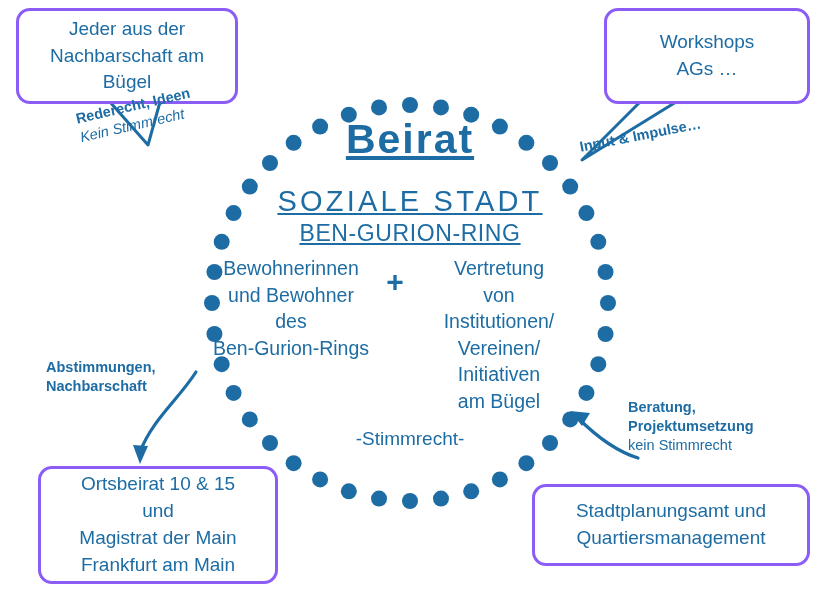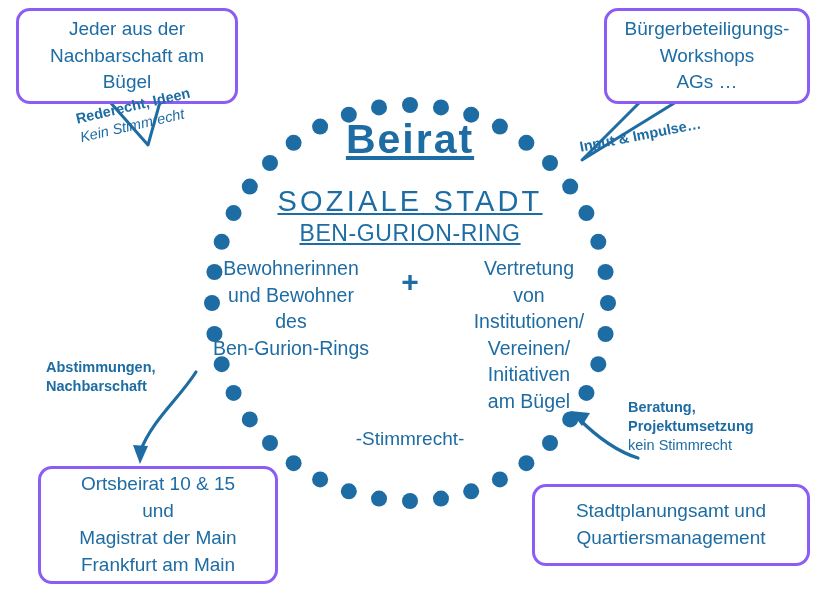--- a/index.html
+++ b/index.html
@@ -79,21 +79,21 @@
   }
 
   .columns {
     position: absolute;
     left: 205px;
     top: 255px;
     width: 410px;
     display: flex;
     flex-direction: row;
     align-items: flex-start;
-    justify-content: space-between;
+    justify-content: flex-start;
     z-index: 4;
     pointer-events: none;
   }
   .col {
     font-size: 19.5px;
     line-height: 1.36;
     text-align: center;
     width: 172px;
   }
   .col .line { display: block; }
@@ -230,21 +230,20 @@
 
   <div class="stimmrecht">-Stimmrecht-</div>
 
   <div class="box" id="box-neighbourhood">
     <span class="line">Jeder aus der</span>
     <span class="line">Nachbarschaft am</span>
     <span class="line">Bügel</span>
   </div>
 
   <div class="box" id="box-workshops">
-    <span class="line">Bürgerbeteiligungs-</span>
     <span class="line">Workshops</span>
     <span class="line">AGs …</span>
   </div>
 
   <div class="box" id="box-ortsbeirat">
     <span class="line">Ortsbeirat 10 &amp; 15</span>
     <span class="line">und</span>
     <span class="line">Magistrat der Main</span>
     <span class="line">Frankfurt am Main</span>
   </div>

